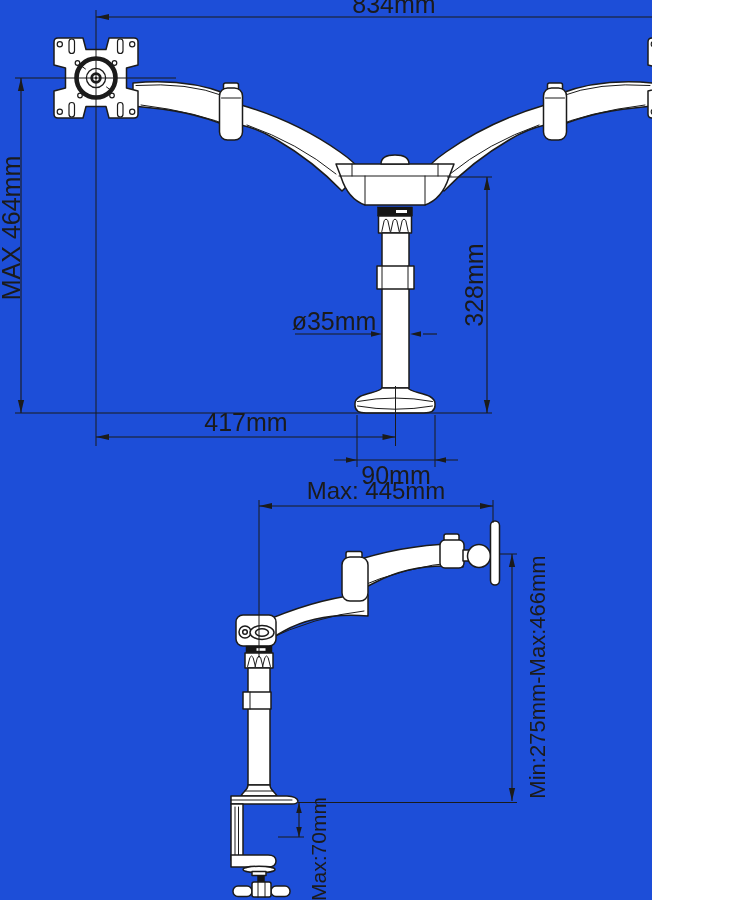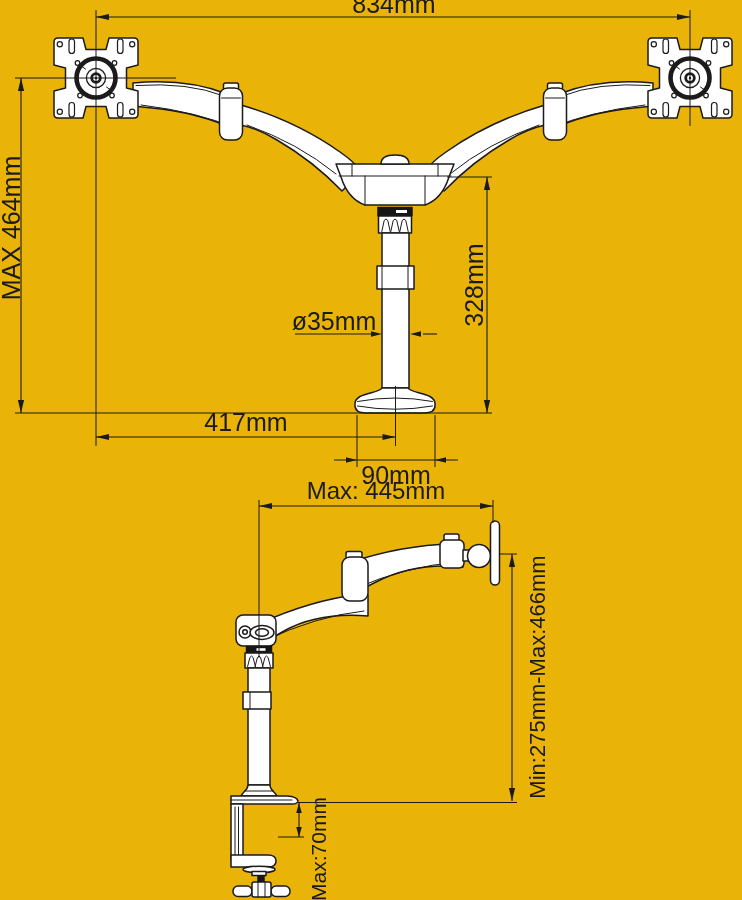--- a/index.html
+++ b/index.html
@@ -1,16 +1,16 @@
 <!DOCTYPE html>
 <html><head>
 <meta charset="utf-8">
 <style>
   html,body{margin:0;padding:0;background:#ffffff;}
-  .stage{position:relative;width:742px;height:900px;background:#eab308;overflow:hidden;}
+  .stage{position:relative;width:652px;height:900px;background:#1d4ed8;overflow:hidden;}
   svg{display:block;}
   .outline{fill:#ffffff;stroke:#1b1b1b;stroke-width:1.5;stroke-linejoin:round;}
   .detail{fill:none;stroke:#1b1b1b;stroke-width:1;stroke-linecap:round;}
   .dark{fill:#161616;stroke:#161616;stroke-width:0.5;}
   .slit{fill:#ffffff;stroke:none;}
   .dim{fill:none;stroke:#1b1b1b;stroke-width:1.1;}
   .cl{fill:none;stroke:#1b1b1b;stroke-width:1;}
   .ah{fill:#1b1b1b;stroke:none;}
   .hole{fill:#ffffff;stroke:#1b1b1b;stroke-width:1.2;}
   text{font-family:"Liberation Sans", sans-serif;fill:#1b1b1b;}

